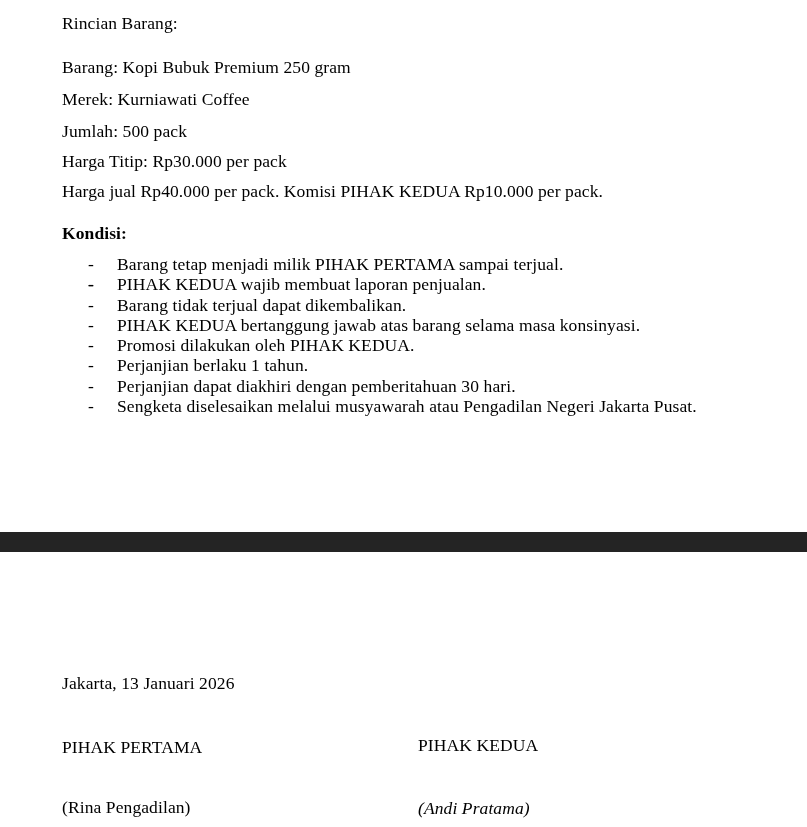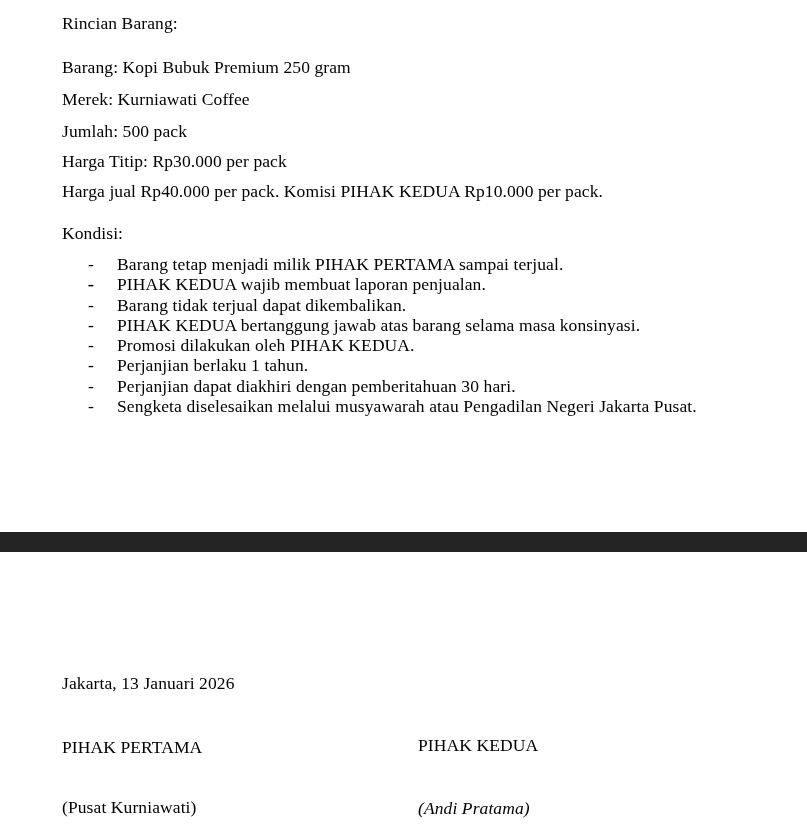--- a/index.html
+++ b/index.html
@@ -101,21 +101,21 @@
     <div class="detail-line" style="top:56px;">Barang: Kopi Bubuk Premium 250 gram</div>
 
     <div class="detail-line" style="top:88px;">Merek: Kurniawati Coffee</div>
 
     <div class="detail-line" style="top:120px;">Jumlah: 500 pack</div>
 
     <div class="detail-line" style="top:150px;">Harga Titip: Rp30.000 per pack</div>
 
     <div class="detail-line" style="top:180px;">Harga jual Rp40.000 per pack. Komisi PIHAK KEDUA Rp10.000 per pack.</div>
 
-    <div class="section-heading" style="top:222px;">Kondisi:</div>
+    <div class="section-heading" style="top:222px;font-weight:bold;">Kondisi:</div>
   </div>
 
   <ul class="conditions-list">
     <li class="condition-item">
       <span class="condition-dash">-</span>
       <span>Barang tetap menjadi milik PIHAK PERTAMA sampai terjual.</span>
     </li>
     <li class="condition-item">
       <span class="condition-dash">-</span>
     </li>
@@ -150,17 +150,17 @@
   </ul>
 
   <div class="separator-bar"></div>
 
   <div class="sign-line col-left" style="top:672px;">Jakarta, 13 Januari 2026</div>
 
   <div class="sign-line col-left" style="top:736px;">PIHAK PERTAMA</div>
 
   <div class="sign-line col-right" style="top:734px;">PIHAK KEDUA</div>
 
-  <div class="sign-line col-left" style="top:796px;">(Pusat Kurniawati)</div>
+  <div class="sign-line col-left" style="top:796px;">(Rina Pengadilan)</div>
 
   <div class="sign-line col-right" style="top:797px;font-style:italic;">(Andi Pratama)</div>
 
 </div>
 
 </body></html>

